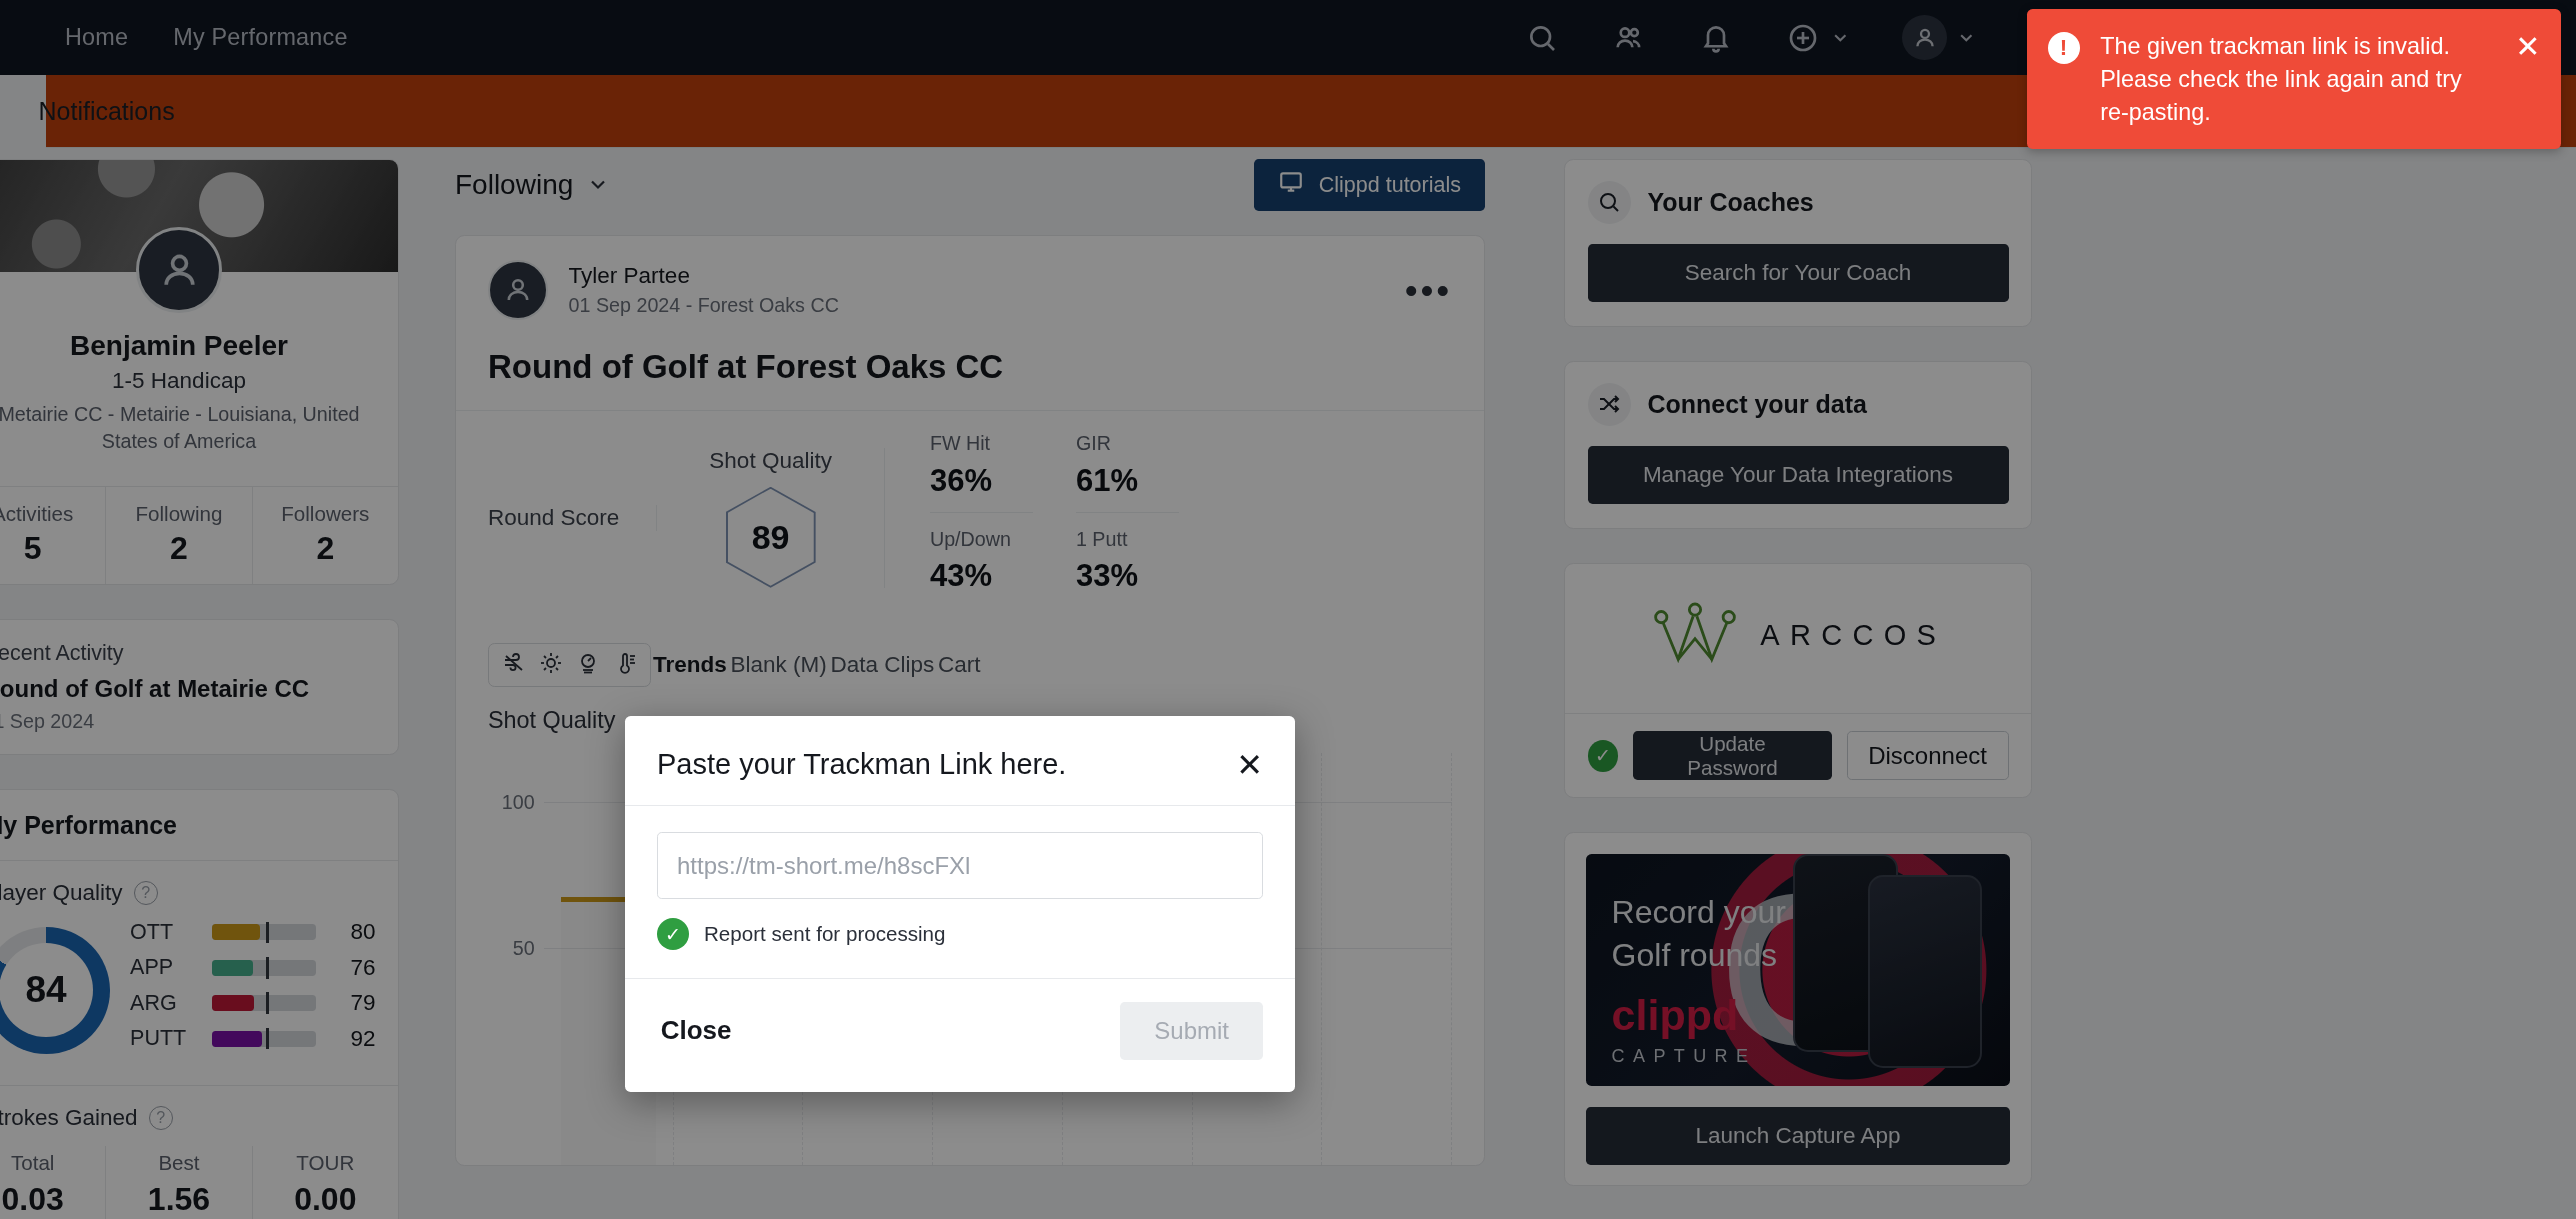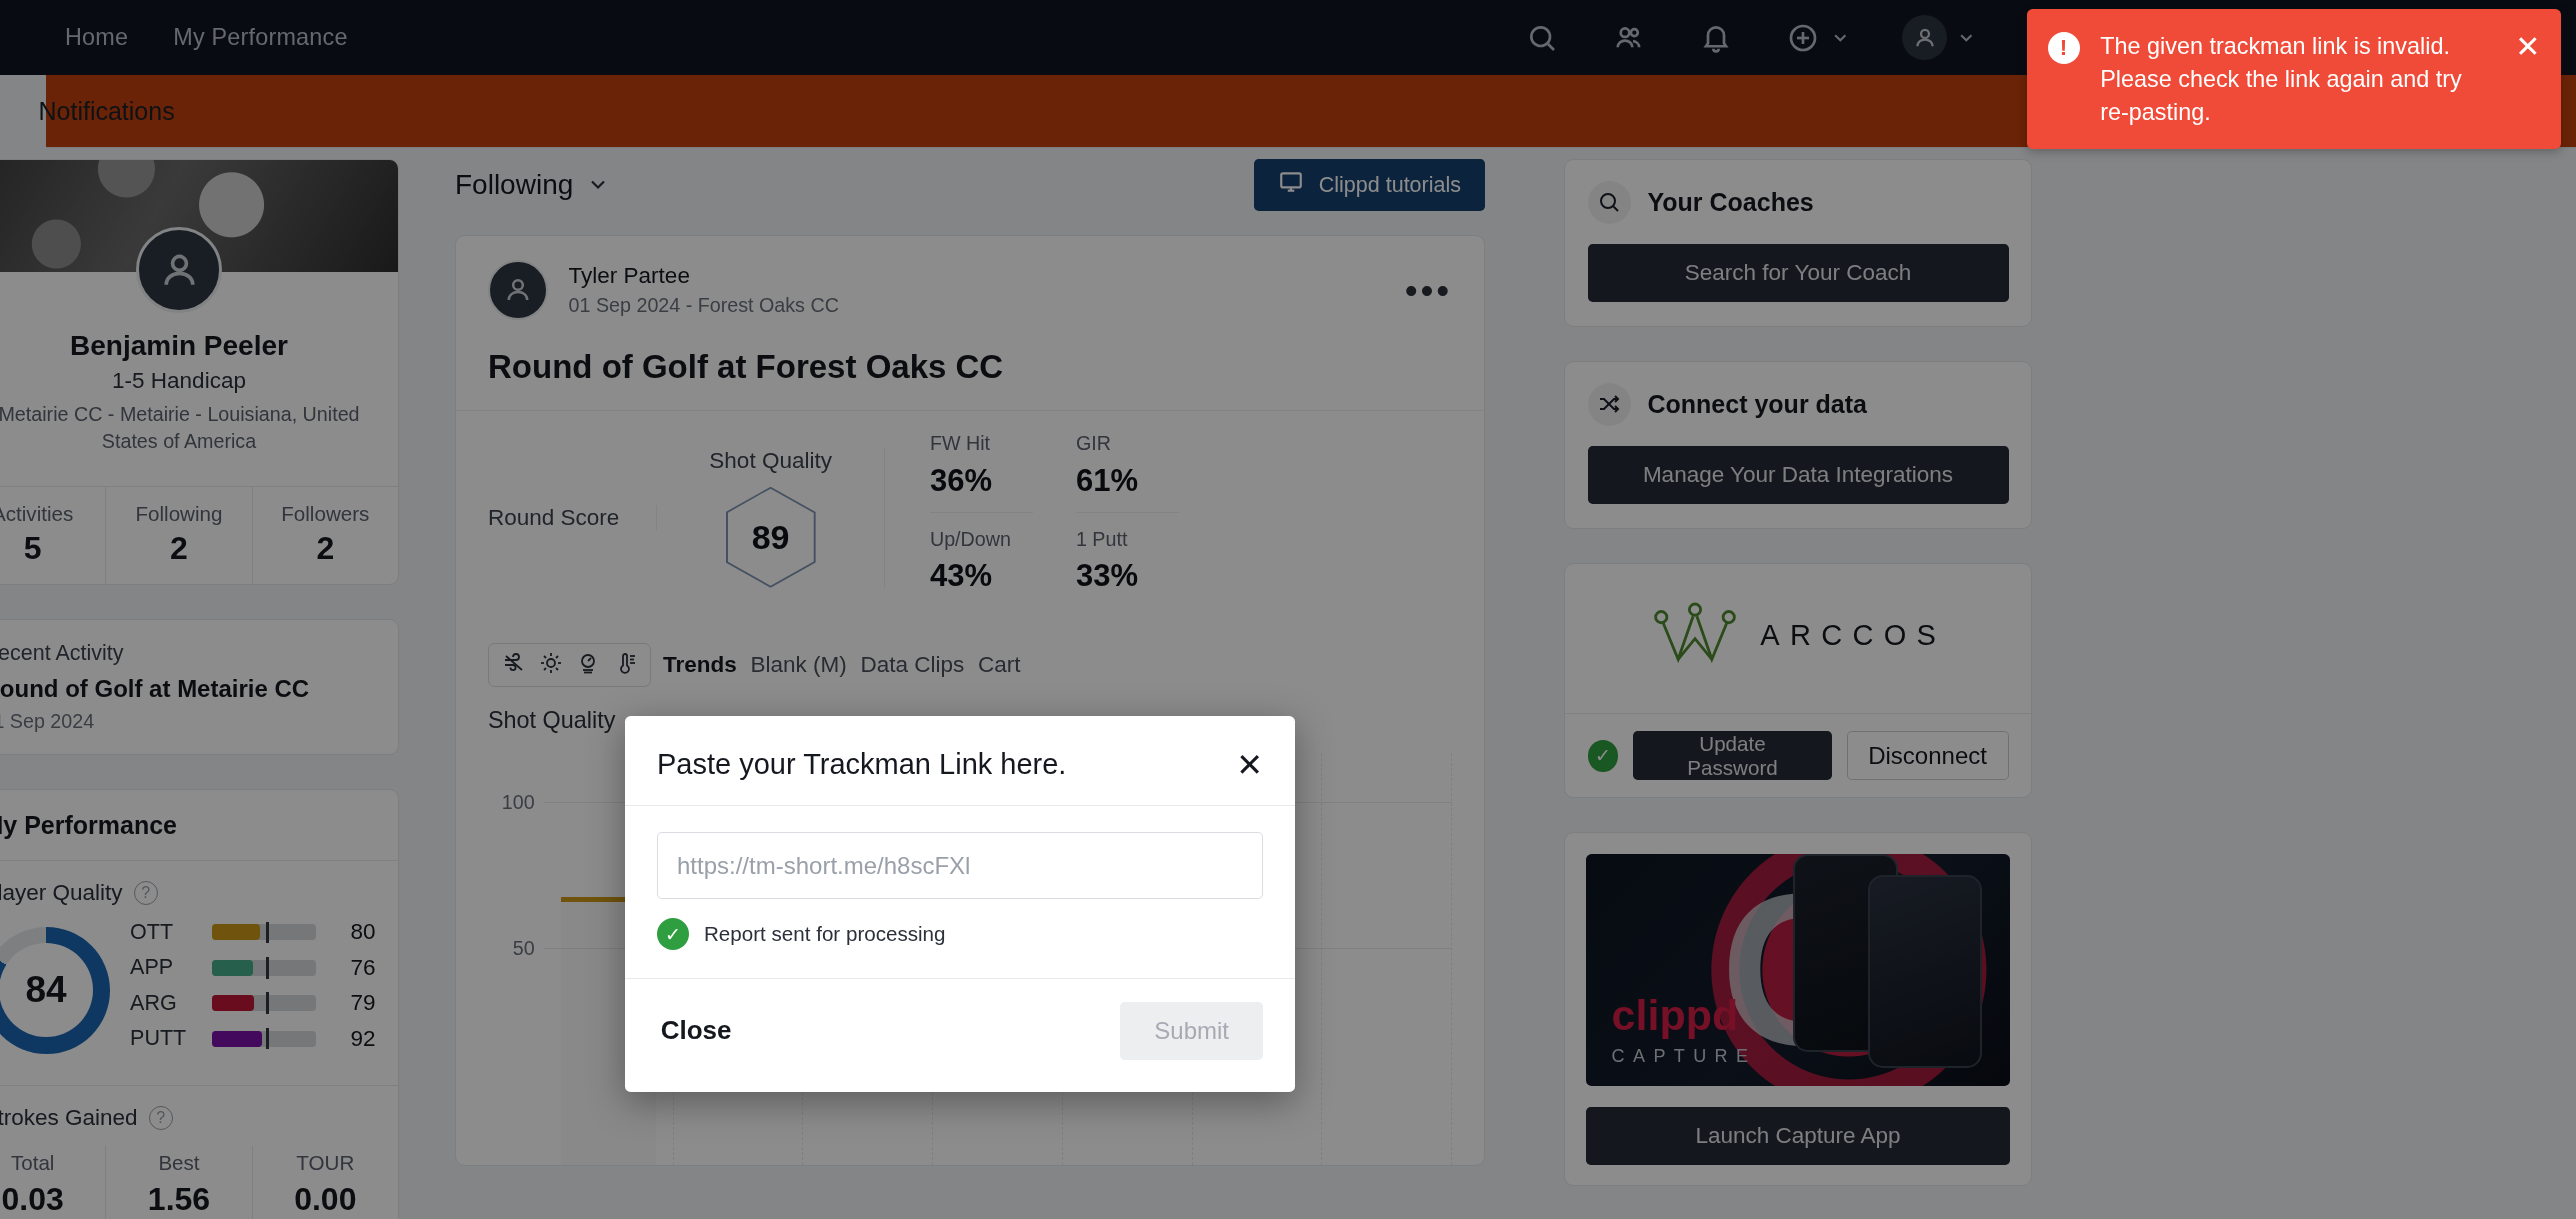--- a/index.html
+++ b/index.html
@@ -197,21 +197,21 @@
     background: #fff;
   }
   .hex-val { position: relative; z-index: 1; font-size: 34px; font-weight: 700; color: #0f1319; }
 
   .mini-grid { padding-left: 45px; display: grid; grid-template-columns: repeat(2, 103px); gap: 0 43px; }
   .mini-cell { padding: 3.7px 0 13px; }
   .mini-cell.bottom { border-top: 0.9px solid #eceef0; padding-top: 15px; }
   .mini-label { font-size: 19.7px; color: #5c626d; }
   .mini-value { font-size: 31px; font-weight: 700; color: #0f1319; margin-top: 7.5px; }
 
-  .tabrow { display: flex; align-items: center; gap: 10px; padding: 13px 32px 0; }
+  .tabrow { display: flex; align-items: center; gap: 0; padding: 13px 32px 0; }
   .weather-box {
     display: flex; align-items: center; gap: 13px;
     border: 0.9px solid #d9dce0; border-radius: 6.6px; padding: 7.5px 13px;
     color: #2b303a;
   }
   .weather-box svg { width: 24px; height: 24px; }
   .tab-item { font-size: 22.5px; color: #4a505a; cursor: pointer; padding: 7.5px 1.9px; }
   .tab-item.active { color: #15181e; font-weight: 600; }
 
   .chart-wrap { padding: 20.6px 32px 0; }
@@ -704,20 +704,24 @@
       <div class="arccos-foot">
         <span class="green-check">✓</span>
         <button class="btn-dark-sm">Update Password</button>
         <button class="btn-outline-sm">Disconnect</button>
       </div>
     </div>
 
     <div class="card promo-card">
       <div class="promo-img">
         <span class="promo-c">C</span>
+        <div class="promo-text">
+          <div>Record your</div>
+          <div>Golf rounds</div>
+        </div>
         <div class="promo-brand">
           <div class="promo-clippd">clippd</div>
           <div class="promo-capture">CAPTURE</div>
         </div>
         <div class="promo-phone back"></div>
         <div class="promo-phone"></div>
       </div>
       <button class="promo-btn">Launch Capture App</button>
     </div>
   </div>

